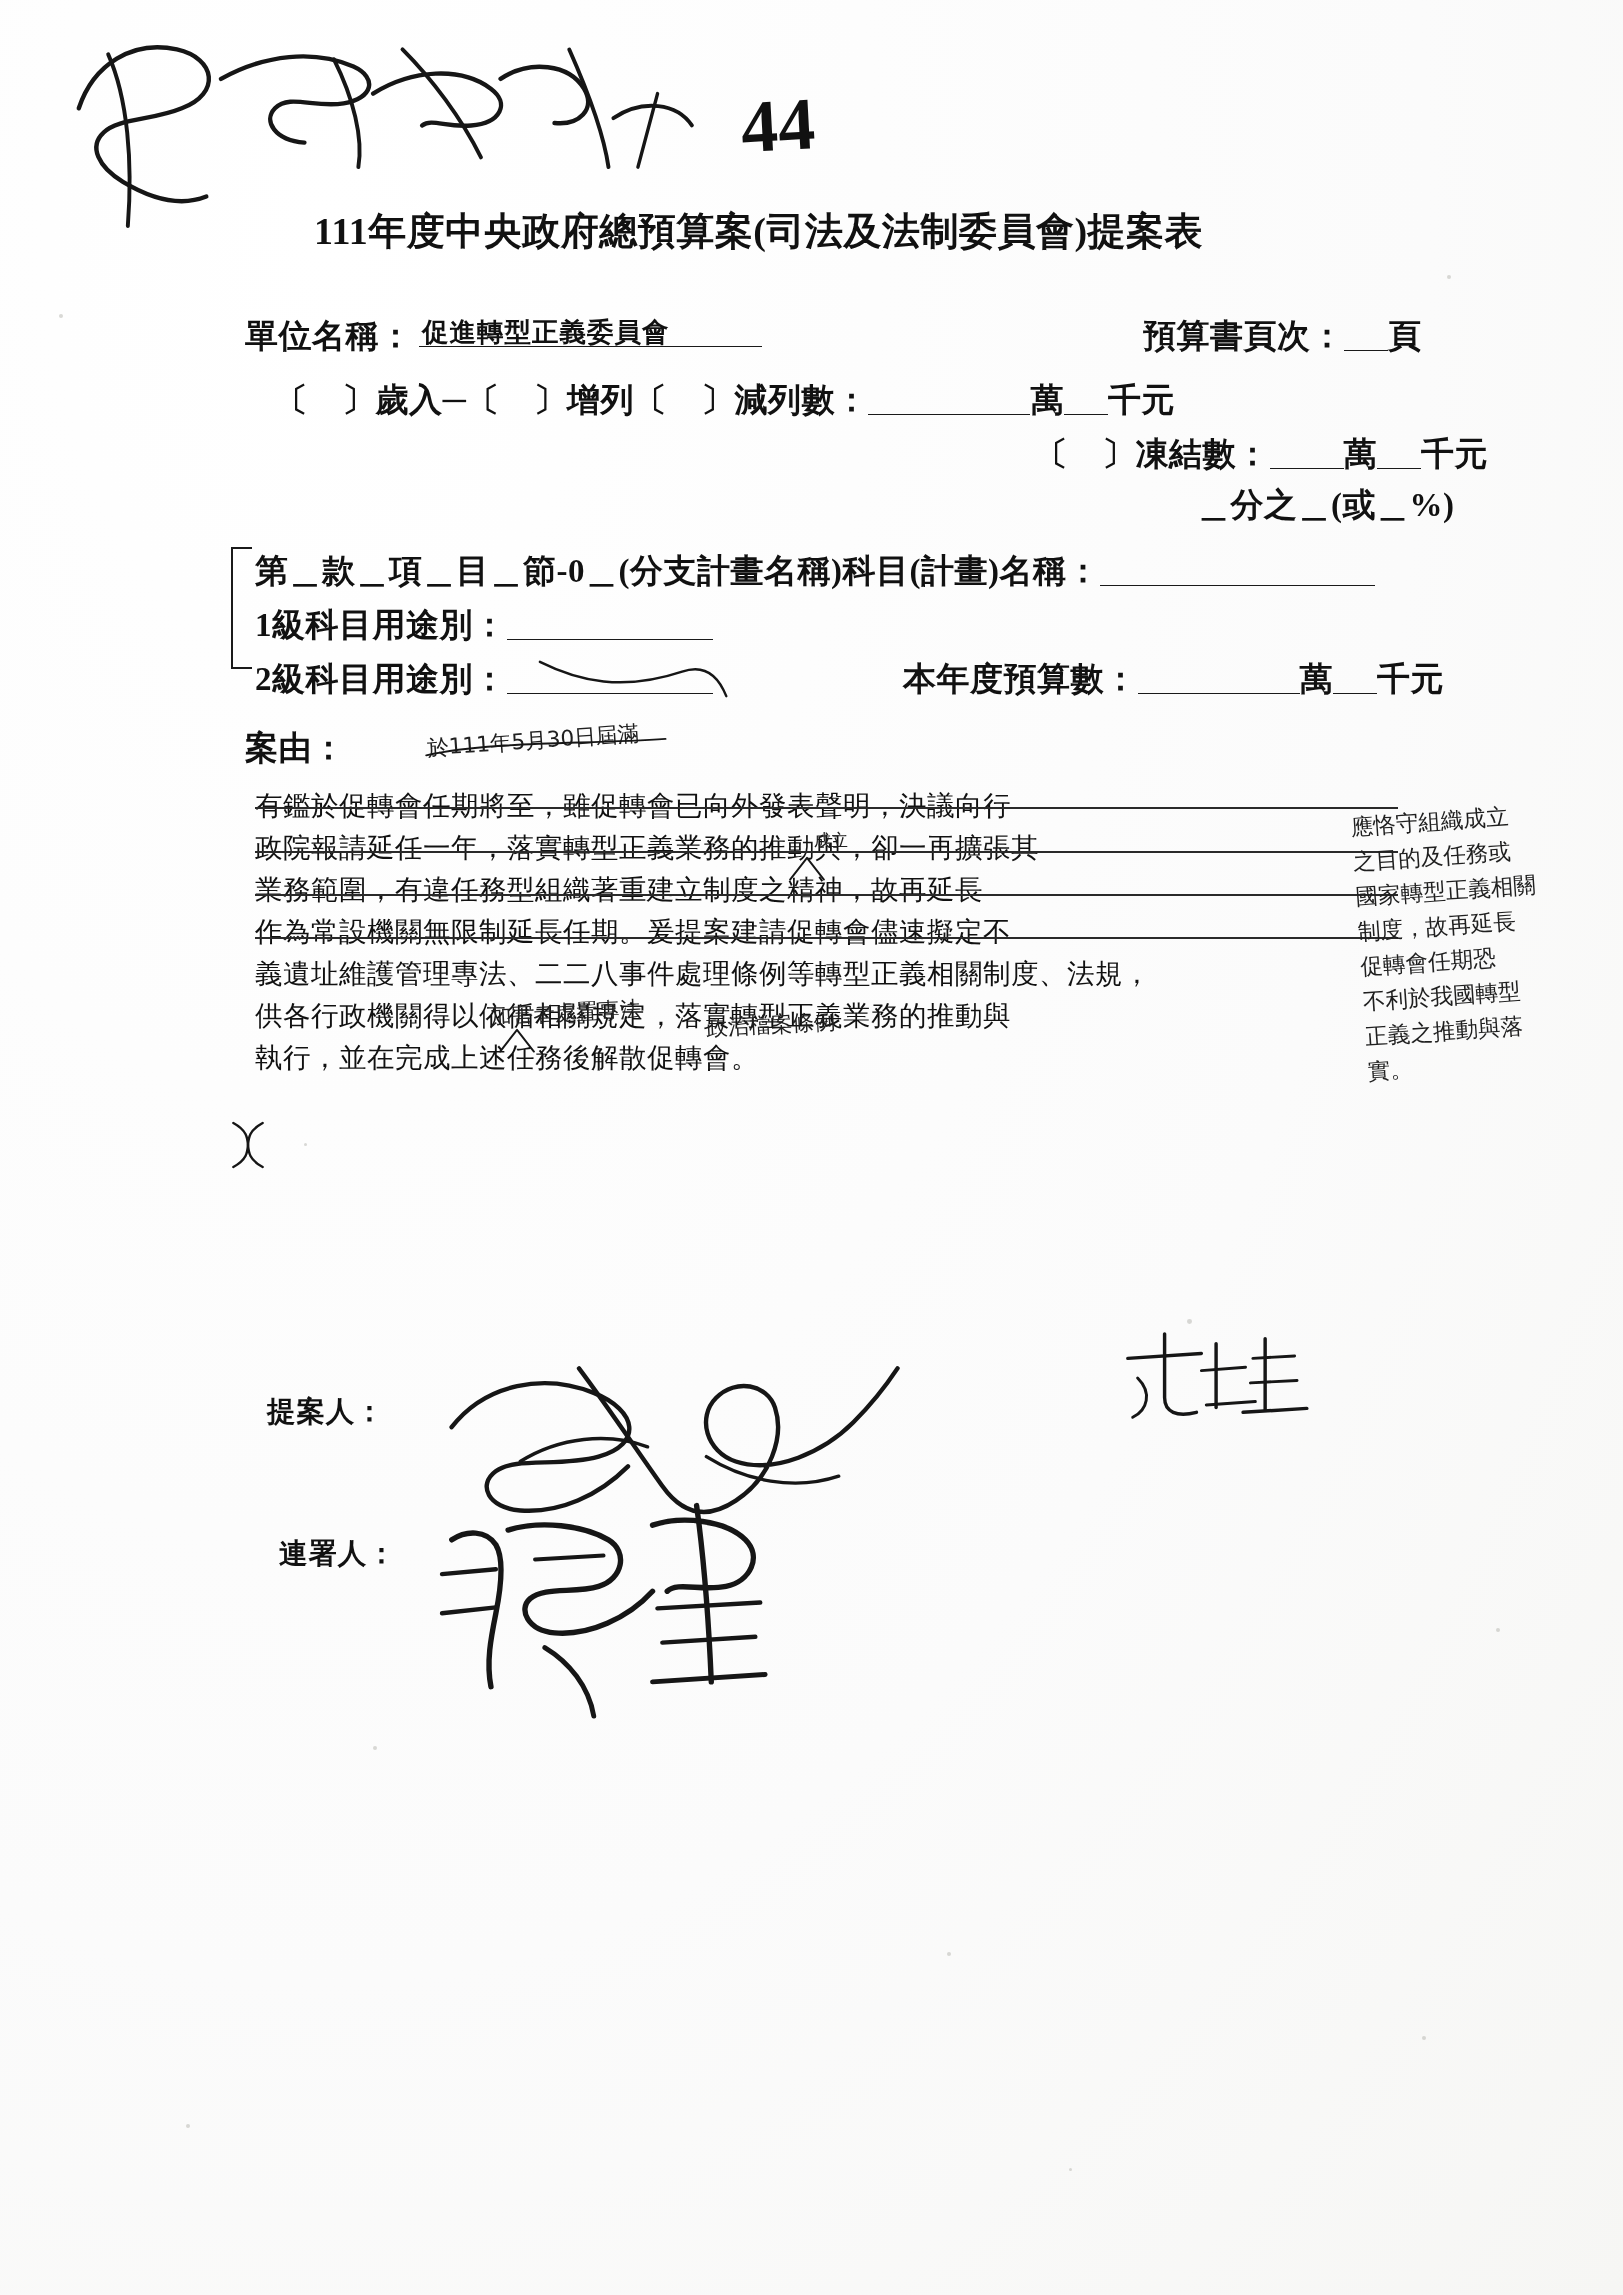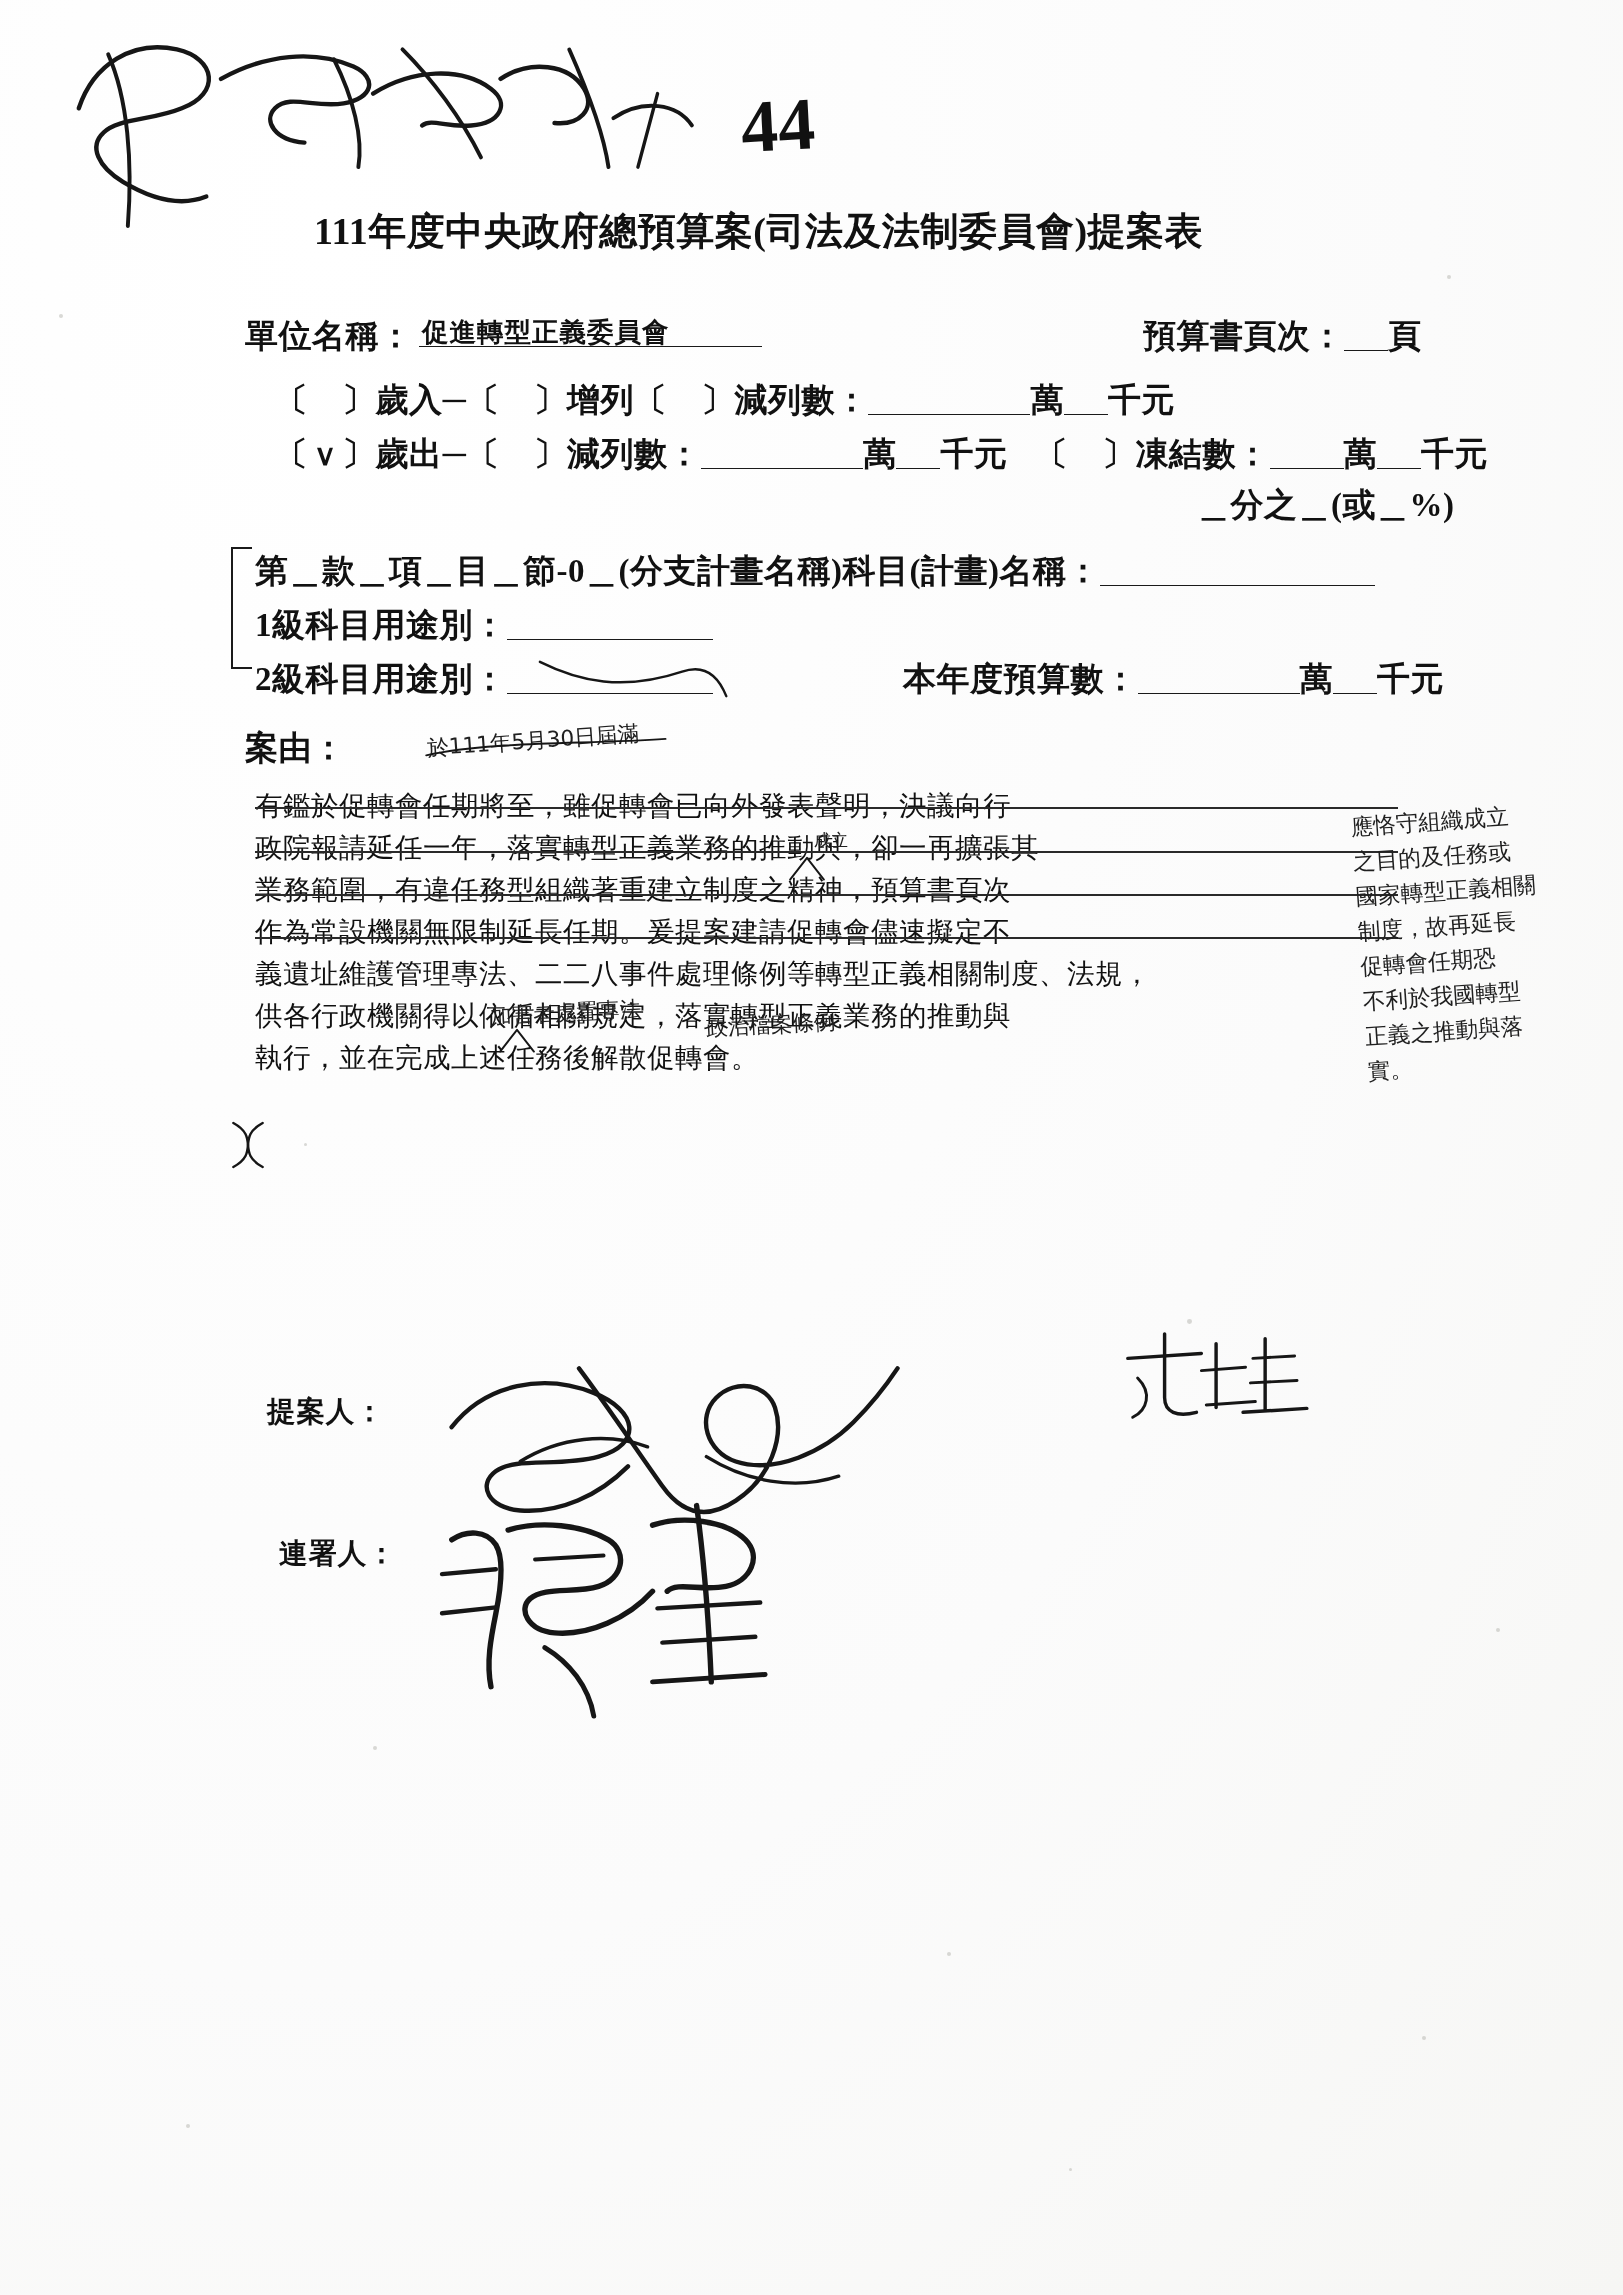--- a/index.html
+++ b/index.html
@@ -192,23 +192,20 @@
   <div class="value-underline" style="left:419px;top:346px;width:343px;"></div>
 
   <div class="line bold" style="left:1143px;top:314px;">
     <span>預算書頁次：</span><span class="u w90"></span><span>頁</span>
   </div>
 
   <div class="line bold" style="left:275px;top:378px;">
     <span>〔　〕</span><span>歲入─</span><span>〔　〕增列</span><span>〔　〕減列數：</span><span class="u w330"></span><span>萬</span><span class="u w90"></span><span>千元</span>
   </div>
 
-  <div class="line bold" style="left:275px;top:432px;">
-    <span>〔ｖ〕</span><span>歲出─</span><span>〔　〕減列數：</span><span class="u w330"></span><span>萬</span><span class="u w90"></span><span>千元</span>
-  </div>
   <div class="line bold" style="left:1035px;top:432px;">
     <span>〔　〕</span><span>凍結數：</span><span class="u w150"></span><span>萬</span><span class="u w90"></span><span>千元</span>
   </div>
   <div class="line bold" style="left:1197px;top:483px;">＿分之＿(或＿%)</div>
 
   <div class="bracket-box"></div>
 
   <div class="line bold" style="left:255px;top:549px;">
     <span>第＿款＿項＿目＿節-0＿(分支計畫名稱)</span><span>科目(計畫)名稱：</span><span class="u w560"></span>
   </div>
@@ -231,21 +228,21 @@
 
   <div class="line bold" style="left:245px;top:726px;">案由：</div>
   <div class="hand-note" style="left:427px;top:726px;transform:rotate(-4deg);">於111年5月30日屆滿</div>
   <svg class="ink" style="left:422px;top:736px;width:255px;height:29px;" viewBox="0 0 520 60">
     <path d="M5 40 C140 10 330 18 500 6" stroke-width="4"></path>
   </svg>
 
   <div class="case-body">
     <p>有鑑於促轉會任期將至，雖促轉會已向外發表聲明，決議向行</p>
     <p>政院報請延任一年，落實轉型正義業務的推動與，卻一再擴張其</p>
-    <p>業務範圍，有違任務型組織著重建立制度之精神，預算書頁次</p>
+    <p>業務範圍，有違任務型組織著重建立制度之精神，故再延長</p>
     <p>作為常設機關無限制延長任期。爰提案建請促轉會儘速擬定不</p>
     <p>義遺址維護管理專法、二二八事件處理條例等轉型正義相關制度、法規，</p>
     <p>供各行政機關得以依循相關規定，落實轉型正義業務的推動與</p>
     <p>執行，並在完成上述任務後解散促轉會。</p>
   </div>
 
   <div class="strike" style="left:255px;top:807px;width:1143px;"></div>
   <div class="strike" style="left:255px;top:851px;width:1143px;"></div>
   <div class="strike" style="left:255px;top:894px;width:1143px;"></div>
   <div class="strike" style="left:255px;top:937px;width:1143px;"></div>

